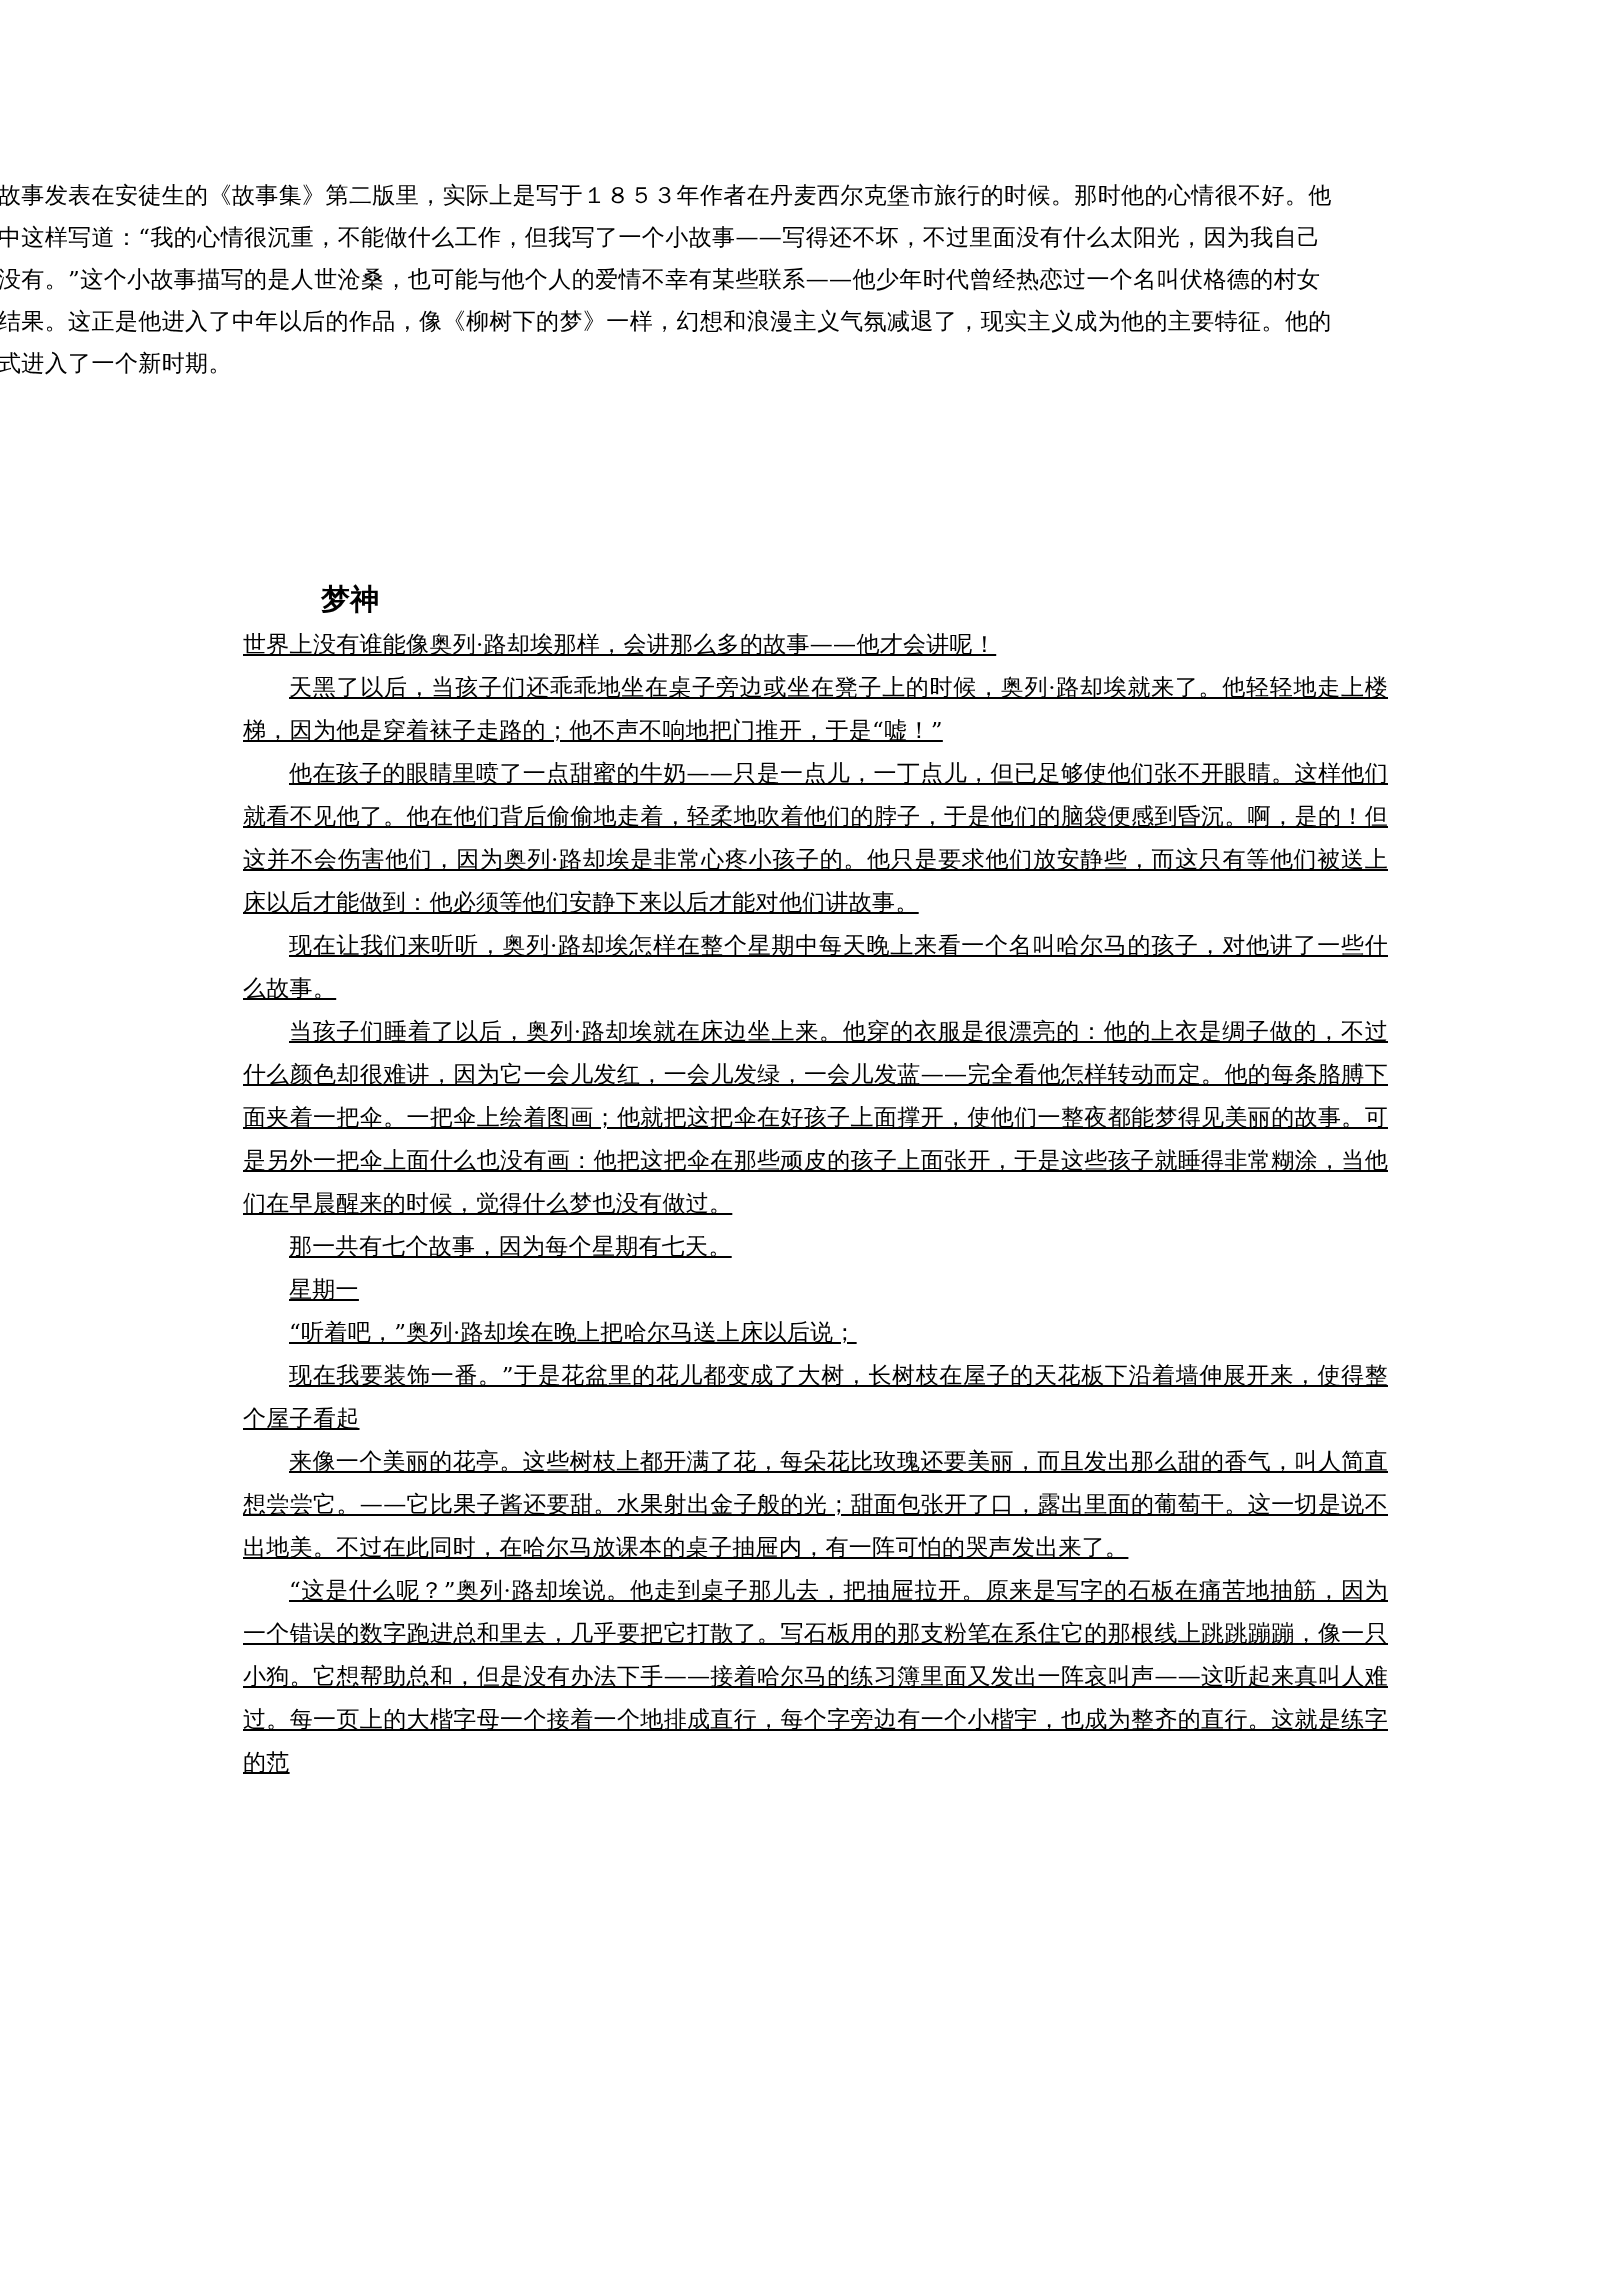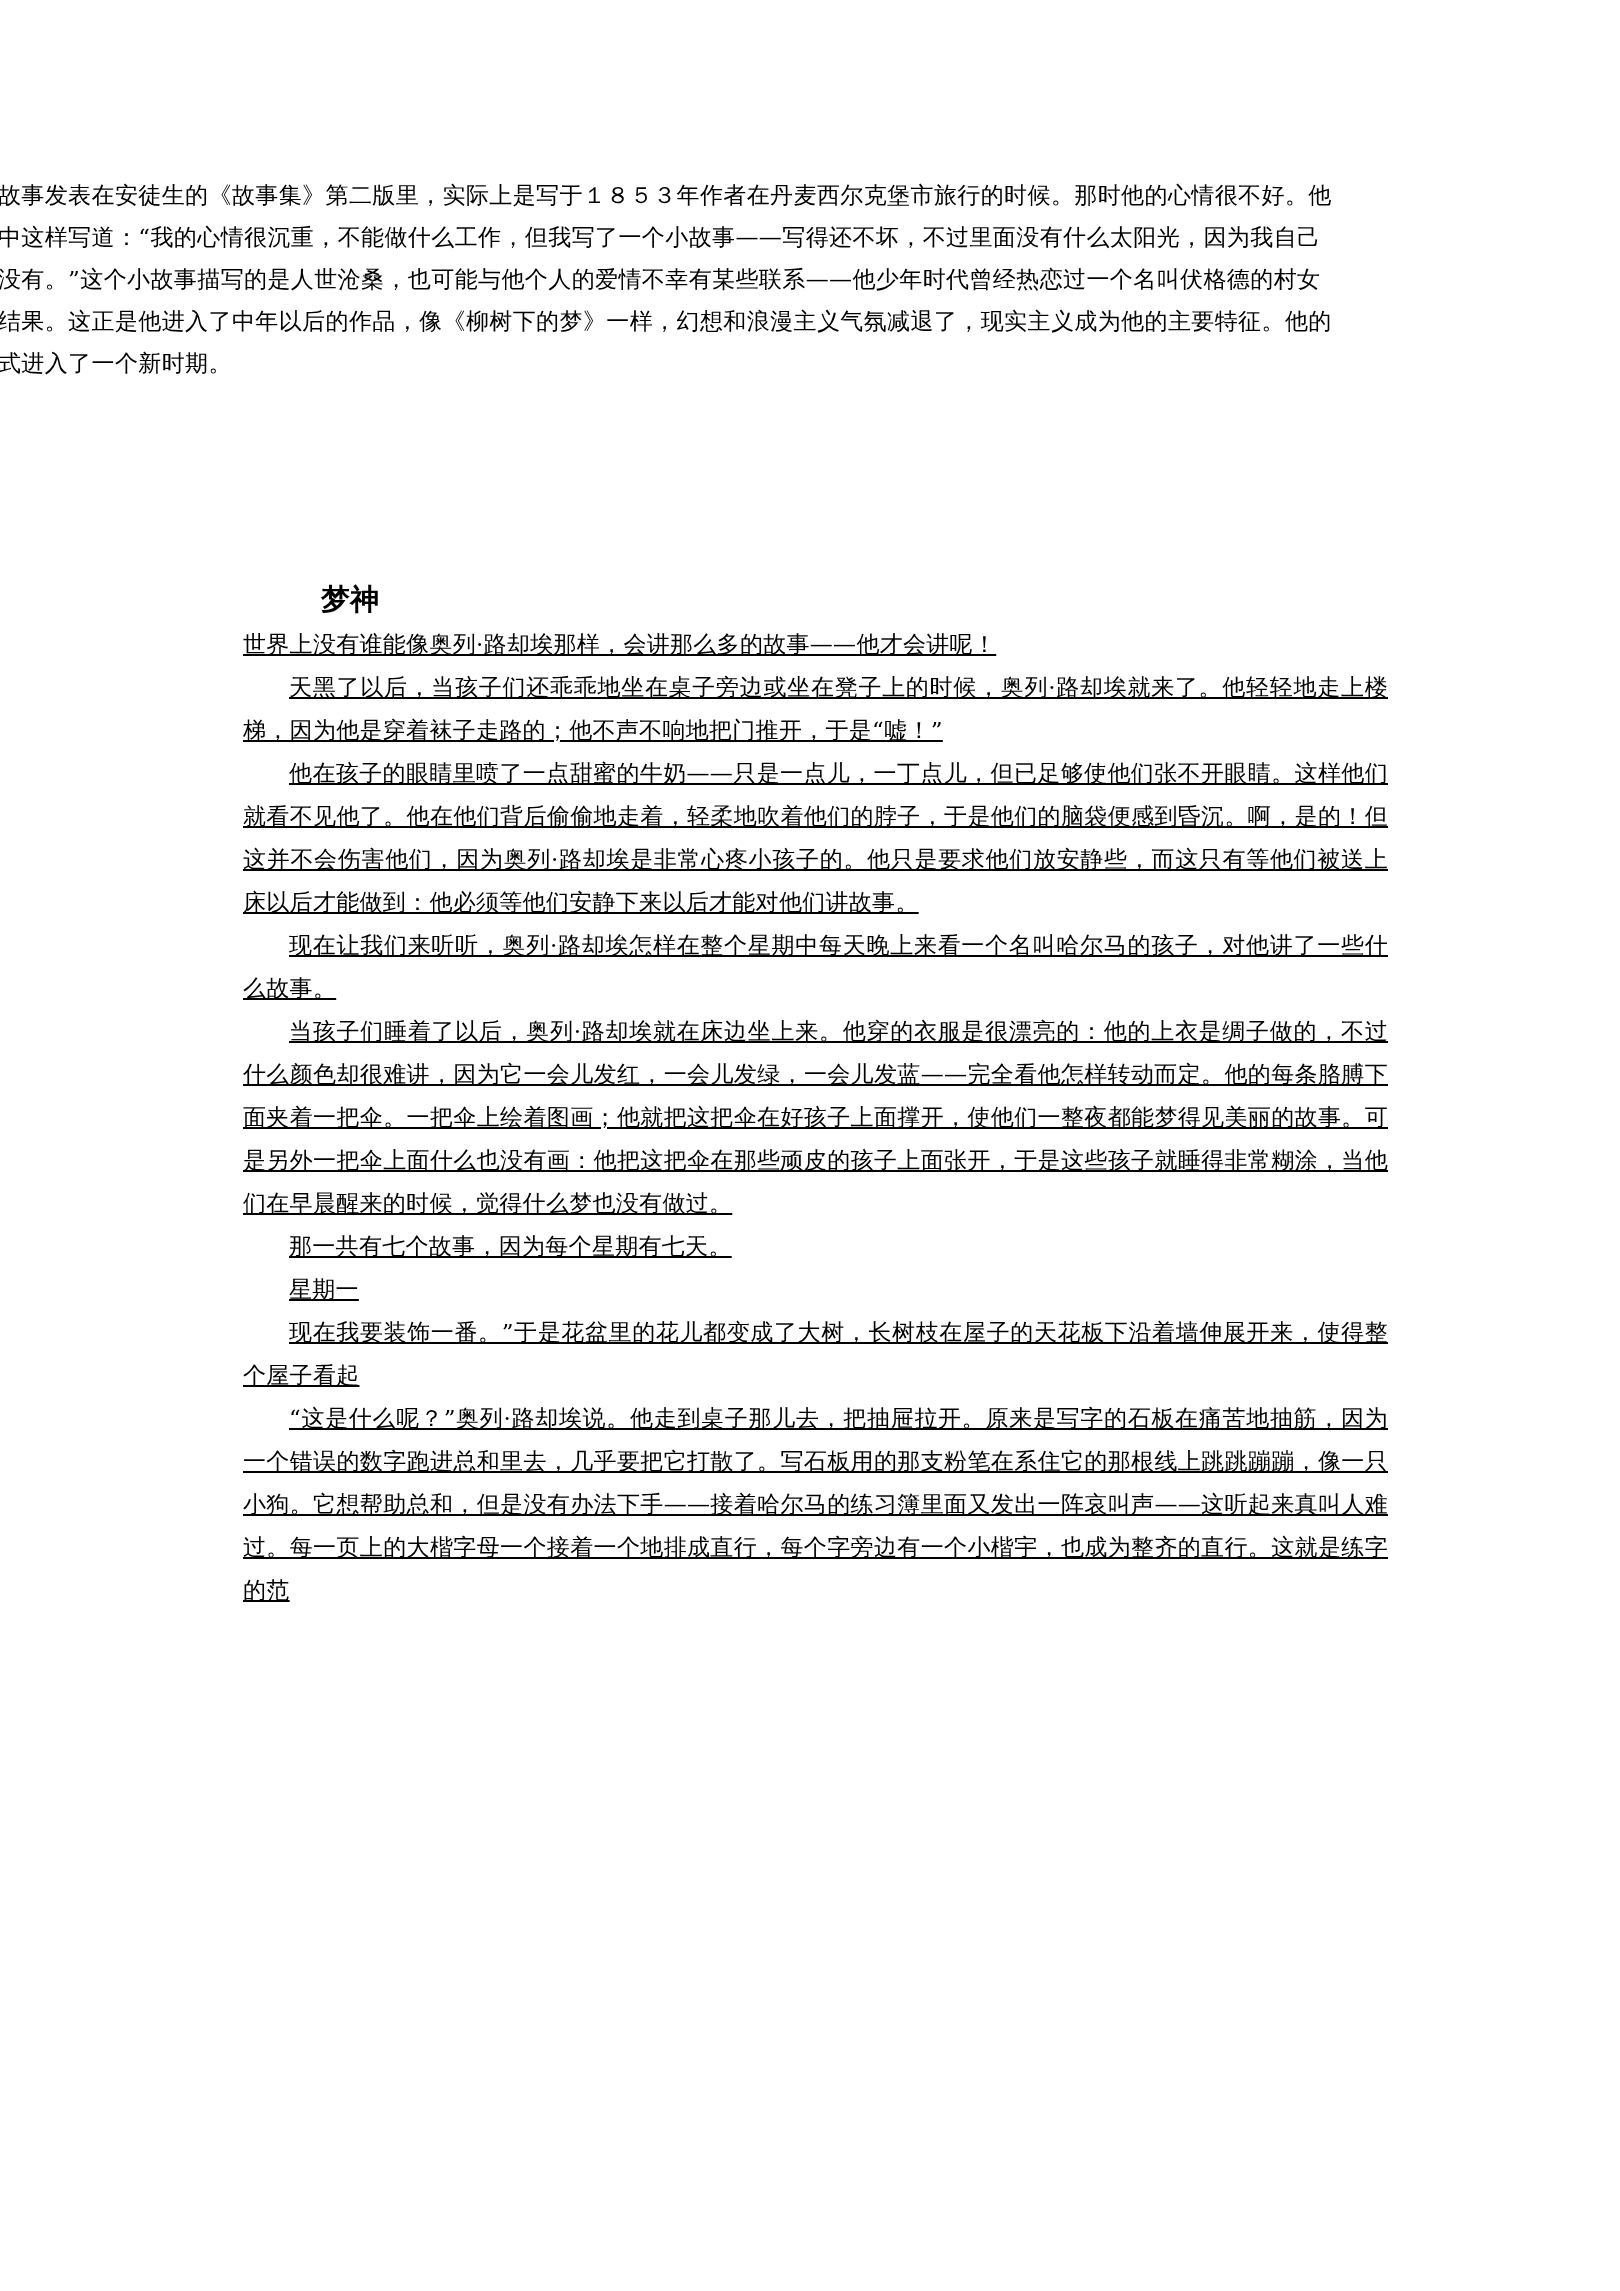--- a/index.html
+++ b/index.html
@@ -84,19 +84,21 @@
 
     <div class="story-title">梦神</div>
 
     <p class="para">世界上没有谁能像奥列·路却埃那样，会讲那么多的故事——他才会讲呢！</p>
     <p class="para indent">天黑了以后，当孩子们还乖乖地坐在桌子旁边或坐在凳子上的时候，奥列·路却埃就来了。他轻轻地走上楼梯，因为他是穿着袜子走路的；他不声不响地把门推开，于是“嘘！”</p>
     <p class="para indent">他在孩子的眼睛里喷了一点甜蜜的牛奶——只是一点儿，一丁点儿，但已足够使他们张不开眼睛。这样他们就看不见他了。他在他们背后偷偷地走着，轻柔地吹着他们的脖子，于是他们的脑袋便感到昏沉。啊，是的！但这并不会伤害他们，因为奥列·路却埃是非常心疼小孩子的。他只是要求他们放安静些，而这只有等他们被送上床以后才能做到：他必须等他们安静下来以后才能对他们讲故事。</p>
     <p class="para indent">现在让我们来听听，奥列·路却埃怎样在整个星期中每天晚上来看一个名叫哈尔马的孩子，对他讲了一些什么故事。</p>
     <p class="para indent">当孩子们睡着了以后，奥列·路却埃就在床边坐上来。他穿的衣服是很漂亮的：他的上衣是绸子做的，不过什么颜色却很难讲，因为它一会儿发红，一会儿发绿，一会儿发蓝——完全看他怎样转动而定。他的每条胳膊下面夹着一把伞。一把伞上绘着图画；他就把这把伞在好孩子上面撑开，使他们一整夜都能梦得见美丽的故事。可是另外一把伞上面什么也没有画：他把这把伞在那些顽皮的孩子上面张开，于是这些孩子就睡得非常糊涂，当他们在早晨醒来的时候，觉得什么梦也没有做过。</p>
     <p class="para indent">那一共有七个故事，因为每个星期有七天。</p>
     <p class="para indent">星期一</p>
+    <p class="para indent">“听着吧，”奥列·路却埃在晚上把哈尔马送上床以后说；</p>
     <p class="para indent">现在我要装饰一番。”于是花盆里的花儿都变成了大树，长树枝在屋子的天花板下沿着墙伸展开来，使得整个屋子看起</p>
+    <p class="para indent">来像一个美丽的花亭。这些树枝上都开满了花，每朵花比玫瑰还要美丽，而且发出那么甜的香气，叫人简直想尝尝它。——它比果子酱还要甜。水果射出金子般的光；甜面包张开了口，露出里面的葡萄干。这一切是说不出地美。不过在此同时，在哈尔马放课本的桌子抽屉内，有一阵可怕的哭声发出来了。</p>
     <p class="para indent">“这是什么呢？”奥列·路却埃说。他走到桌子那儿去，把抽屉拉开。原来是写字的石板在痛苦地抽筋，因为一个错误的数字跑进总和里去，几乎要把它打散了。写石板用的那支粉笔在系住它的那根线上跳跳蹦蹦，像一只小狗。它想帮助总和，但是没有办法下手——接着哈尔马的练习簿里面又发出一阵哀叫声——这听起来真叫人难过。每一页上的大楷字母一个接着一个地排成直行，每个字旁边有一个小楷宇，也成为整齐的直行。这就是练字的范</p>
 
   </div>
 
 </div>
 
 
 </body></html>

